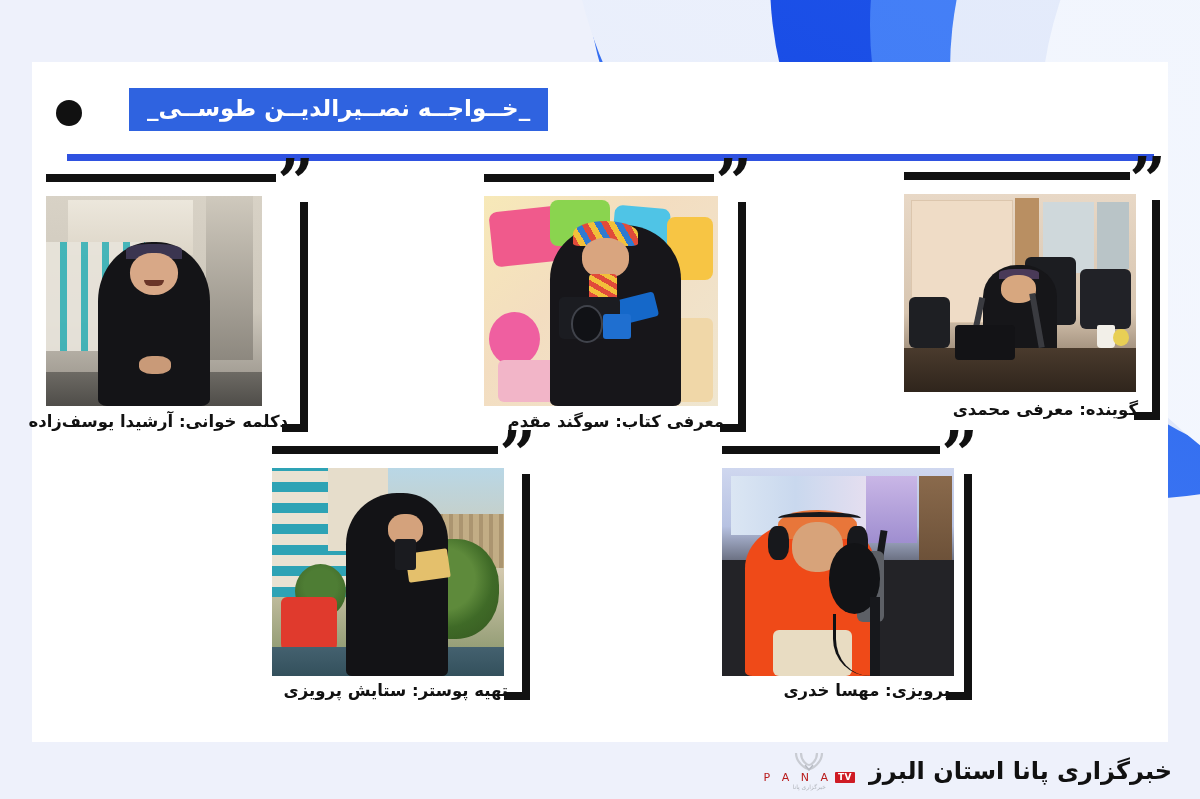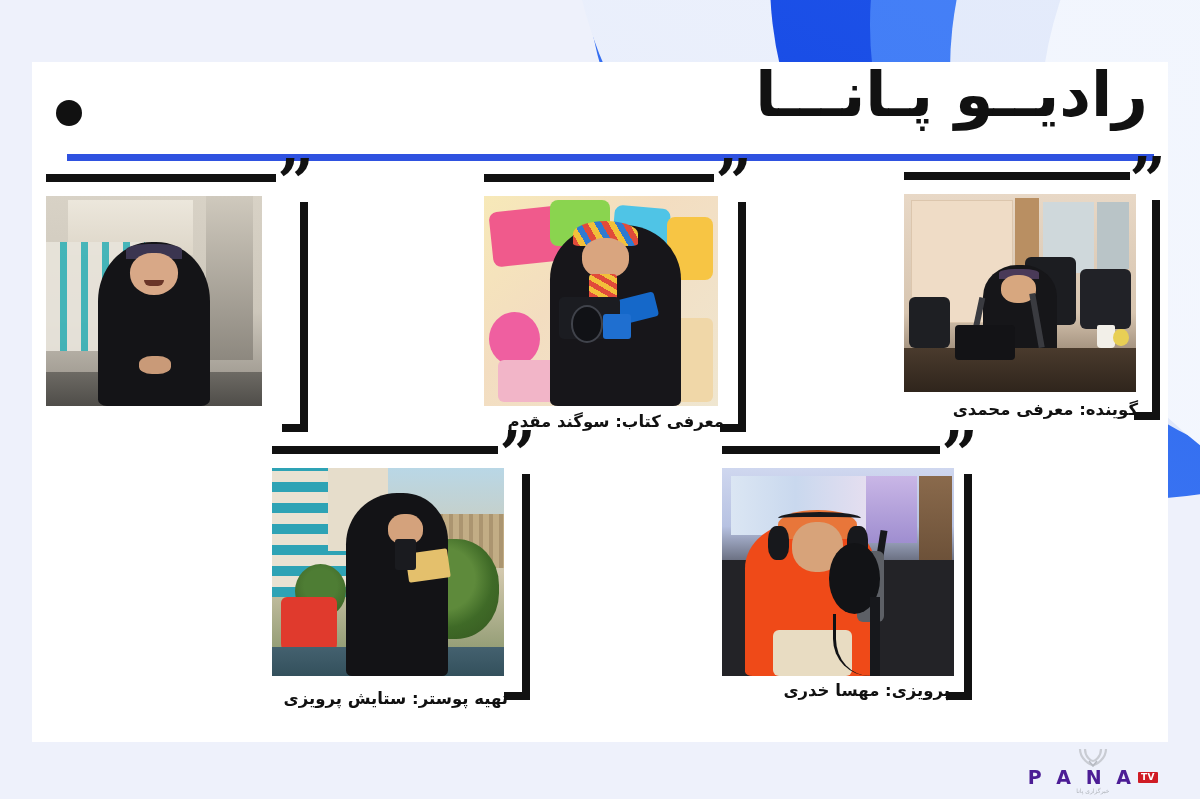--- a/index.html
+++ b/index.html
@@ -216,23 +216,23 @@
     background: #cf1b24;
     color: #ffffff;
     font-size: 9px;
     font-weight: 700;
     padding: 1px 3px;
     border-radius: 1px;
     letter-spacing: 0.5px;
   }
 
   .logo-pana {
-    font-size: 19px;
-    font-weight: 700;
-    color: #4c1d95;
+    font-size: 11px;
+    font-weight: 400;
+    color: #b91c1c;
     letter-spacing: 4px;
     direction: ltr;
   }
 
   .logo-sub {
     font-size: 6px;
     color: #b0b4bb;
     letter-spacing: 0.2px;
     margin-top: 1px;
     direction: rtl;
@@ -371,21 +371,21 @@
     <div class="swoosh tr4"></div>
     <div class="swoosh bl1"></div>
     <div class="swoosh bl2"></div>
     <div class="swoosh bl3"></div>
     <div class="swoosh bl4"></div>
   </div>
 
   <div class="card">
 
     <div class="header">
-      <div class="header-title">رادیــو پـانـــا</div>
+      <div class="header-subtitle">_خــواجــه نصــیرالدیــن طوســی_</div>
       <div class="header-dot"></div>
       <div class="header-rule"></div>
     </div>
 
     <div class="grid">
 
       <div class="frame" style="left:14px; top:0px; width:262px; height:260px;">
         <div class="frame-top-bar" style="width:230px;"></div>
         <div class="frame-right-bar" style="top:28px; height:222px;"></div>
         <div class="frame-bottom-tick" style="top:250px;"></div>
@@ -397,20 +397,21 @@
               <div class="ly p1-tile"></div>
             <div class="ly p1-col"></div>
               <div class="ly p1-ground"></div>
             <div class="ly p1-body"></div>
               <div class="ly p1-band"></div>
             <div class="ly p1-face"></div>
               <div class="ly p1-smile"></div>
               <div class="ly p1-hands"></div>
           </div>
         </div>
+        <div class="caption" style="right:20px; top:240px;">دکلمه خوانی: آرشیدا یوسف‌زاده</div>
       </div>
 
       <div class="frame" style="left:452px; top:0px; width:262px; height:260px;">
         <div class="frame-top-bar" style="width:230px;"></div>
         <div class="frame-right-bar" style="top:28px; height:222px;"></div>
         <div class="frame-bottom-tick" style="top:250px;"></div>
         <div class="quote-mark">”</div>
         <div class="photo" style="left:0px; top:22px; width:234px; height:210px;">
           <div class="sc">
             <div class="ly p2-bg"></div>
@@ -477,21 +478,21 @@
               <div class="ly p4-tree"></div>
               <div class="ly p4-tree2"></div>
             <div class="ly p4-pot"></div>
               <div class="ly p4-ground"></div>
             <div class="ly p4-body"></div>
               <div class="ly p4-face"></div>
             <div class="ly p4-paper"></div>
               <div class="ly p4-mic"></div>
           </div>
         </div>
-        <div class="caption" style="right:22px; top:245px;">تهیه پوستر: ستایش پرویزی</div>
+        <div class="caption" style="right:22px; top:237px;">تهیه پوستر: ستایش پرویزی</div>
       </div>
 
       <div class="frame" style="left:690px; top:272px; width:250px; height:258px;">
         <div class="frame-top-bar" style="width:218px;"></div>
         <div class="frame-right-bar" style="top:28px; height:218px;"></div>
         <div class="frame-bottom-tick" style="top:246px;"></div>
         <div class="quote-mark">”</div>
         <div class="photo" style="left:0px; top:22px; width:232px; height:208px;">
           <div class="sc">
             <div class="ly p5-bg"></div>
@@ -513,20 +514,21 @@
               <div class="ly p5-cable"></div>
           </div>
         </div>
         <div class="caption" style="right:22px; top:237px;">پرویزی: مهسا خدری</div>
       </div>
 
     </div>
   </div>
 
   <div class="footer">
+    <div class="footer-text">خبرگزاری پانا استان البرز</div>
 
     <div class="footer-logo">
       <div class="logo-glyph">
         <svg width="34" height="20" viewBox="0 0 34 20" aria-hidden="true">
           <path d="M4 2 C4 12, 14 18, 17 18 C20 18, 30 12, 30 2" fill="none" stroke="#c9ccd3" stroke-width="2.2"></path>
           <path d="M9 2 C9 10, 15 14, 17 14 C19 14, 25 10, 25 2" fill="none" stroke="#c9ccd3" stroke-width="2.2"></path>
           <path d="M13 14 L17 19 L21 14" fill="none" stroke="#b7bbc3" stroke-width="1.6"></path>
         </svg>
       </div>
       <div class="logo-wordmark">

